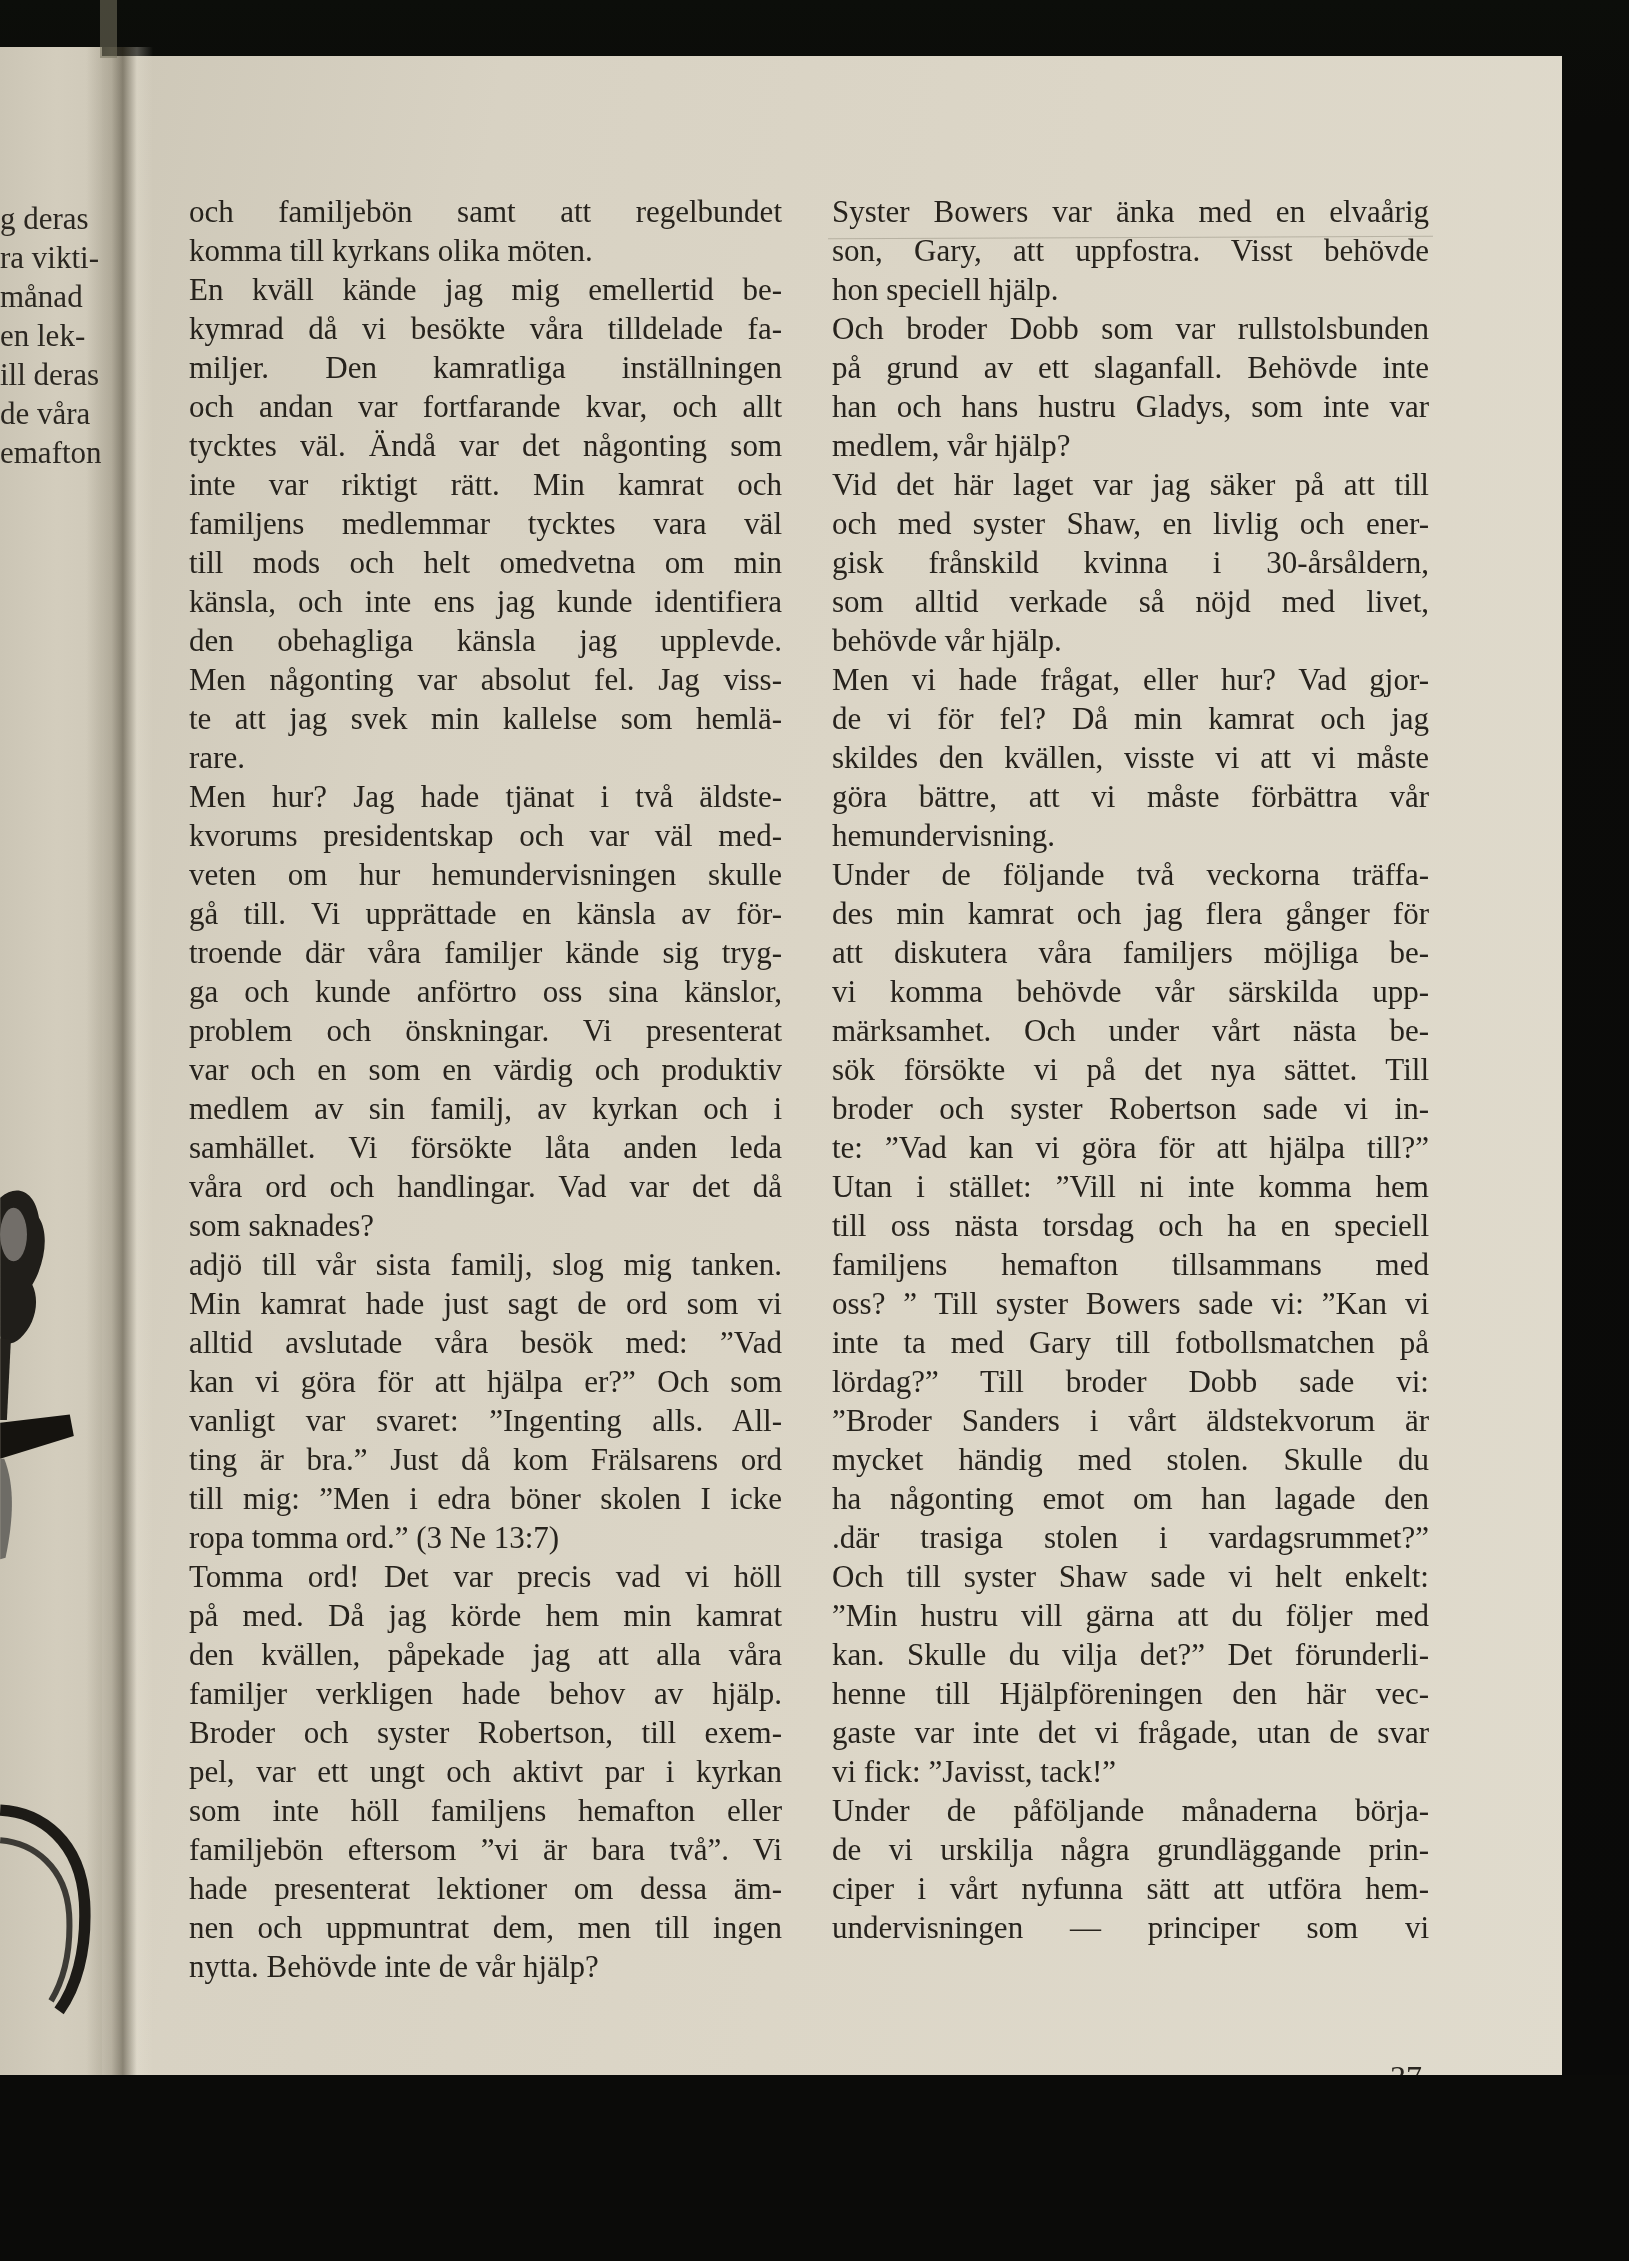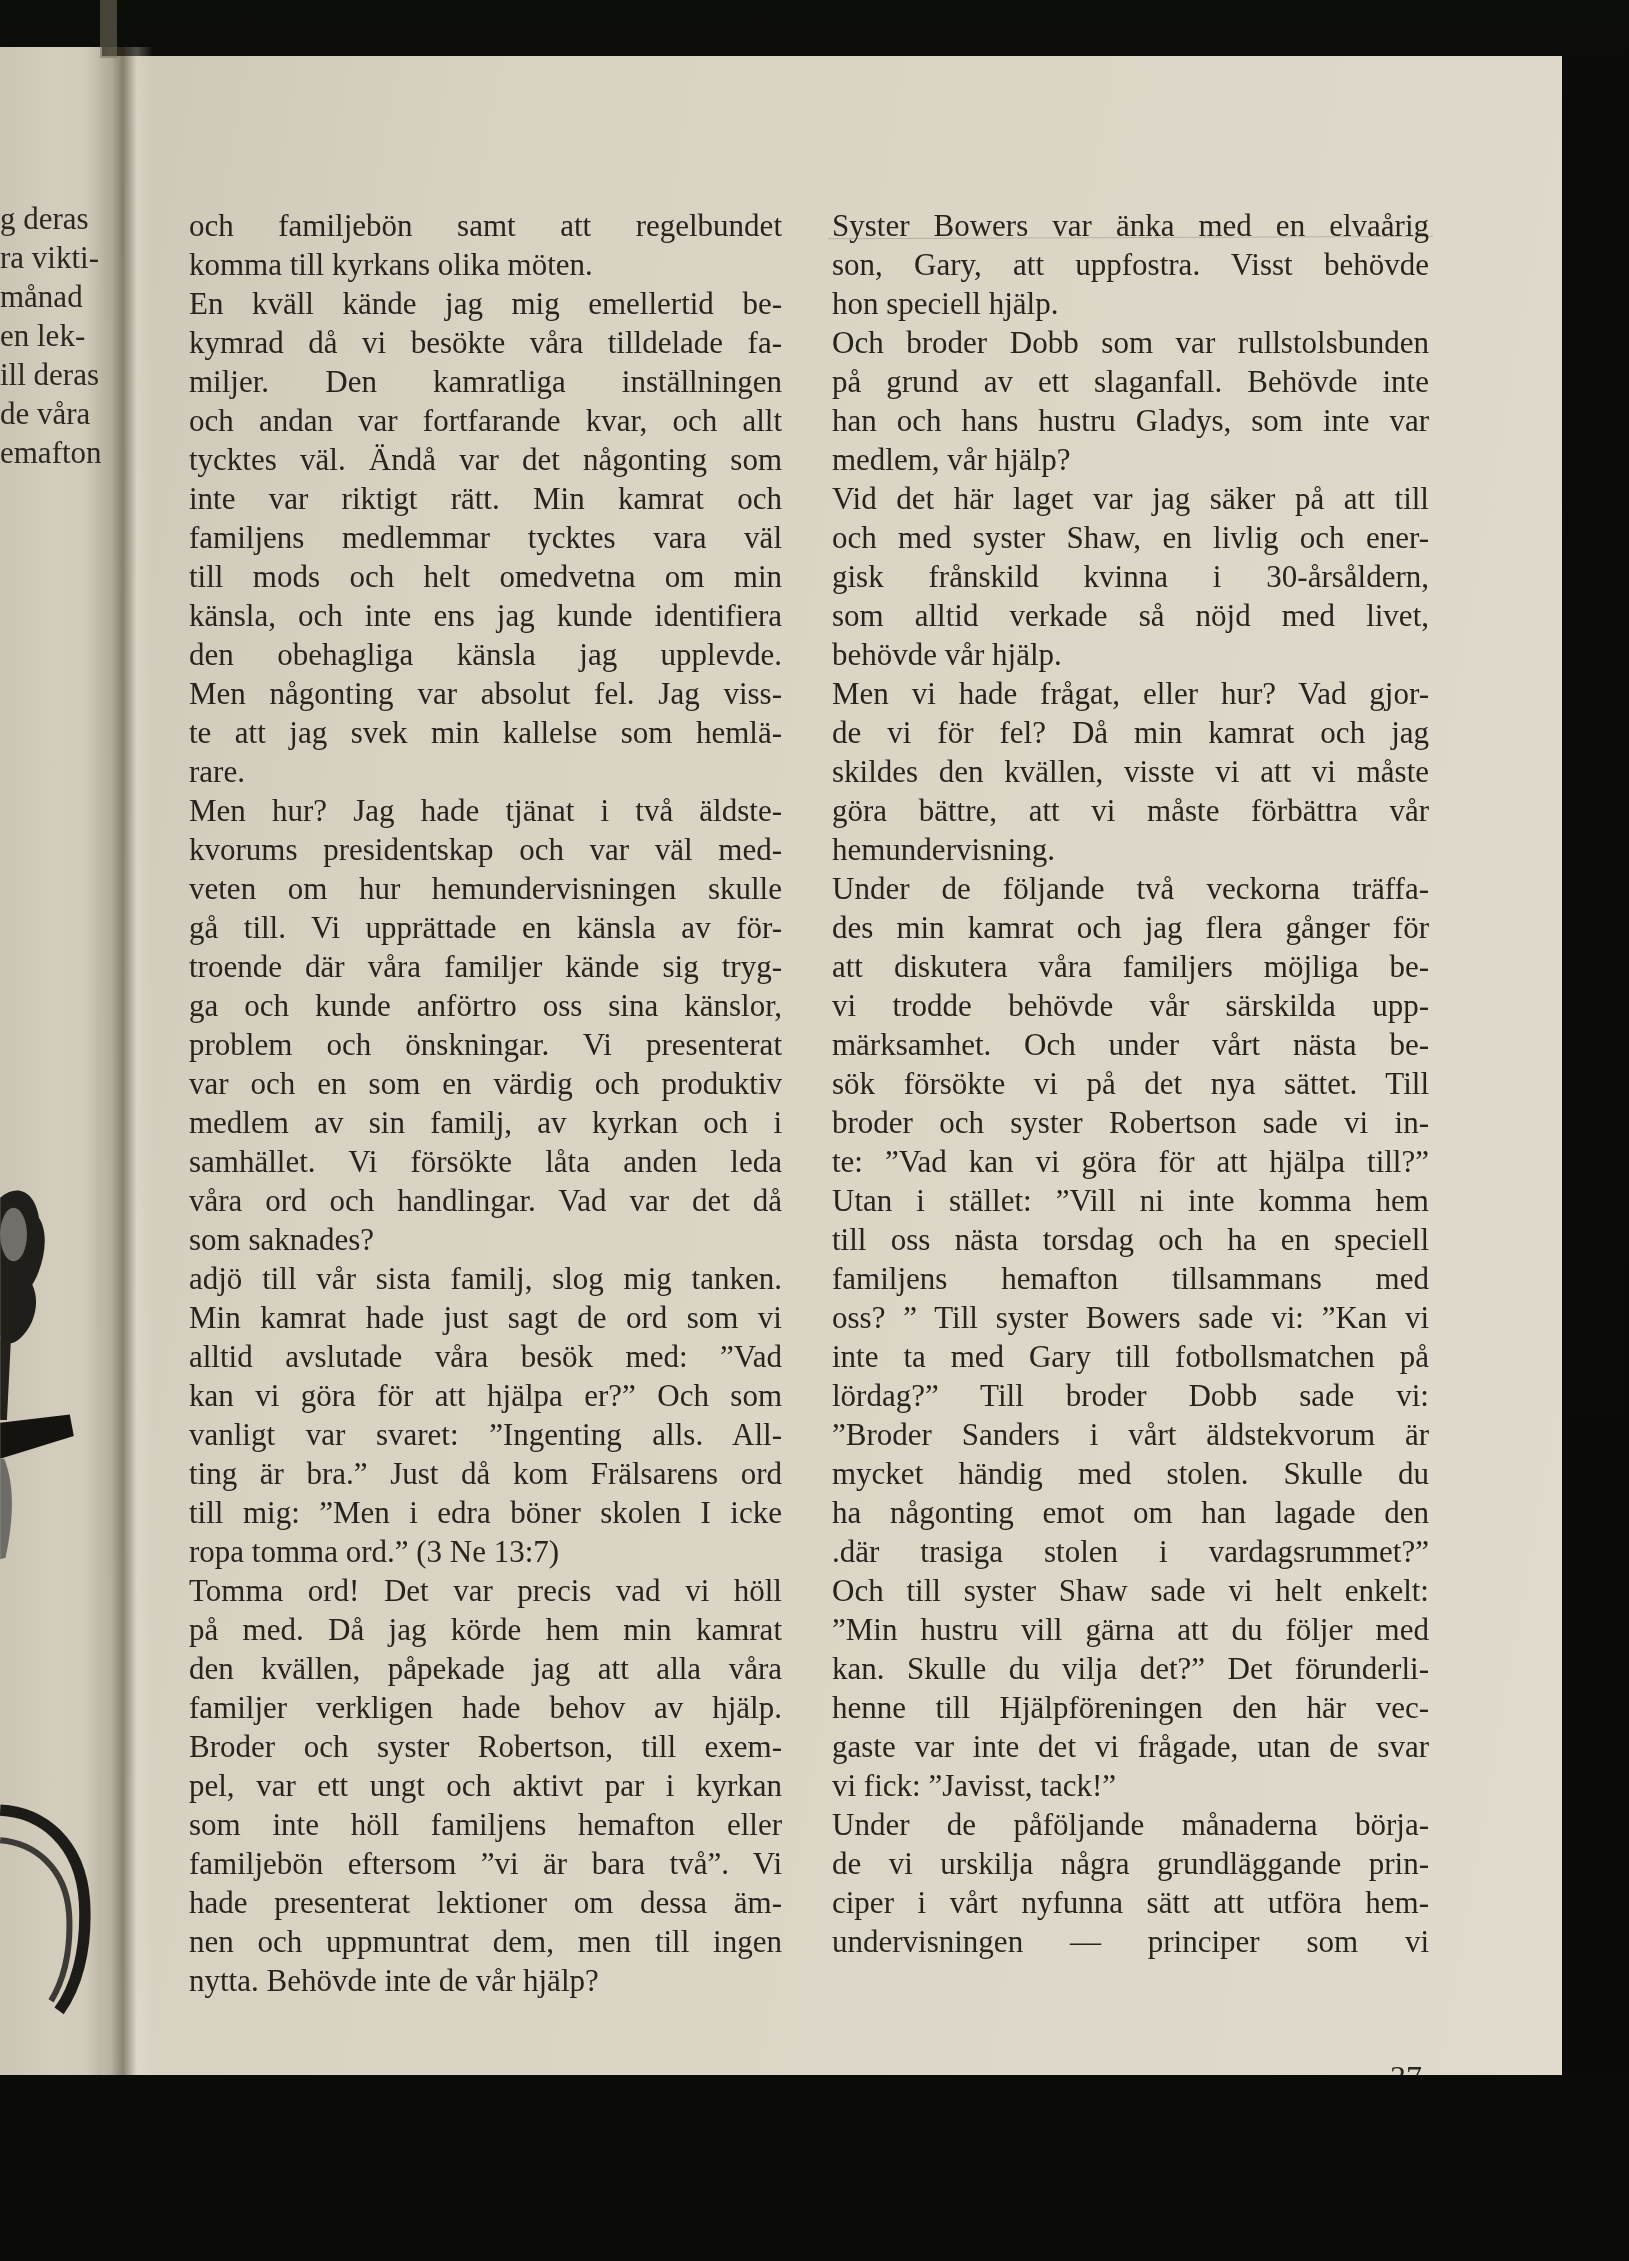--- a/index.html
+++ b/index.html
@@ -8,21 +8,21 @@
     font-family:"Liberation Serif","DejaVu Serif",serif;}
   .prev-page{position:absolute;left:0;top:47px;width:102px;height:2190px;
     background:linear-gradient(90deg,#cbc5b5 0%,#d3cdbd 55%,#cfc9b9 100%);}
   .page{position:absolute;left:102px;top:56px;width:1460px;height:2146px;
     background:linear-gradient(100deg,#cdc7b7 0%,#d8d2c3 22%,#dcd6c7 55%,#e0dbcd 100%);}
   .gutter{position:absolute;left:86px;top:47px;width:67px;height:2190px;
     background:linear-gradient(90deg,rgba(90,84,66,0) 0%,rgba(120,113,94,0.35) 38%,
       rgba(72,66,50,0.55) 55%,rgba(235,230,216,0.30) 76%,rgba(0,0,0,0) 100%);}
   .top-edge-strip{position:absolute;left:100px;top:0;width:17.4px;height:58px;
     background:#77725f;opacity:.55;}
-  .column{position:absolute;top:206px;color:#27231d;font-size:31px;line-height:39px;}
+  .column{position:absolute;top:192px;color:#27231d;font-size:31px;line-height:39px;}
   .col-left{left:189px;width:593px;}
   .col-right{left:832px;width:597px;}
   .para{margin:0;padding:0;}
   .line{text-align:justify;text-align-last:justify;white-space:normal;}
   .line.ragged{text-align-last:left;}
   .fragments{position:absolute;left:0;top:199px;width:74px;color:#2b2721;
     font-size:31px;line-height:39px;text-align:right;overflow:visible;}
   .frag-line{white-space:nowrap;}
   .scratch{position:absolute;left:828px;top:237px;width:605px;height:1.3px;
     background:#8a8576;opacity:.45;transform:rotate(-0.25deg);}
@@ -145,21 +145,21 @@
         <div class="line">Men vi hade frågat, eller hur? Vad gjor-</div>
         <div class="line">de vi för fel? Då min kamrat och jag</div>
         <div class="line">skildes den kvällen, visste vi att vi måste</div>
         <div class="line">göra bättre, att vi måste förbättra vår</div>
         <div class="line ragged">hemundervisning.</div>
       </div>
       <div class="para">
         <div class="line">Under de följande två veckorna träffa-</div>
         <div class="line">des min kamrat och jag flera gånger för</div>
         <div class="line">att diskutera våra familjers möjliga be-</div>
-        <div class="line">vi trodde behövde vår särskilda upp-</div>
+        <div class="line">vi komma behövde vår särskilda upp-</div>
         <div class="line">märksamhet. Och under vårt nästa be-</div>
         <div class="line">sök försökte vi på det nya sättet. Till</div>
         <div class="line">broder och syster Robertson sade vi in-</div>
         <div class="line">te: ”Vad kan vi göra för att hjälpa till?”</div>
       </div>
       <div class="para">
         <div class="line">Utan i stället: ”Vill ni inte komma hem</div>
         <div class="line">till oss nästa torsdag och ha en speciell</div>
         <div class="line">familjens hemafton tillsammans med</div>
         <div class="line">oss? ” Till syster Bowers sade vi: ”Kan vi</div>

